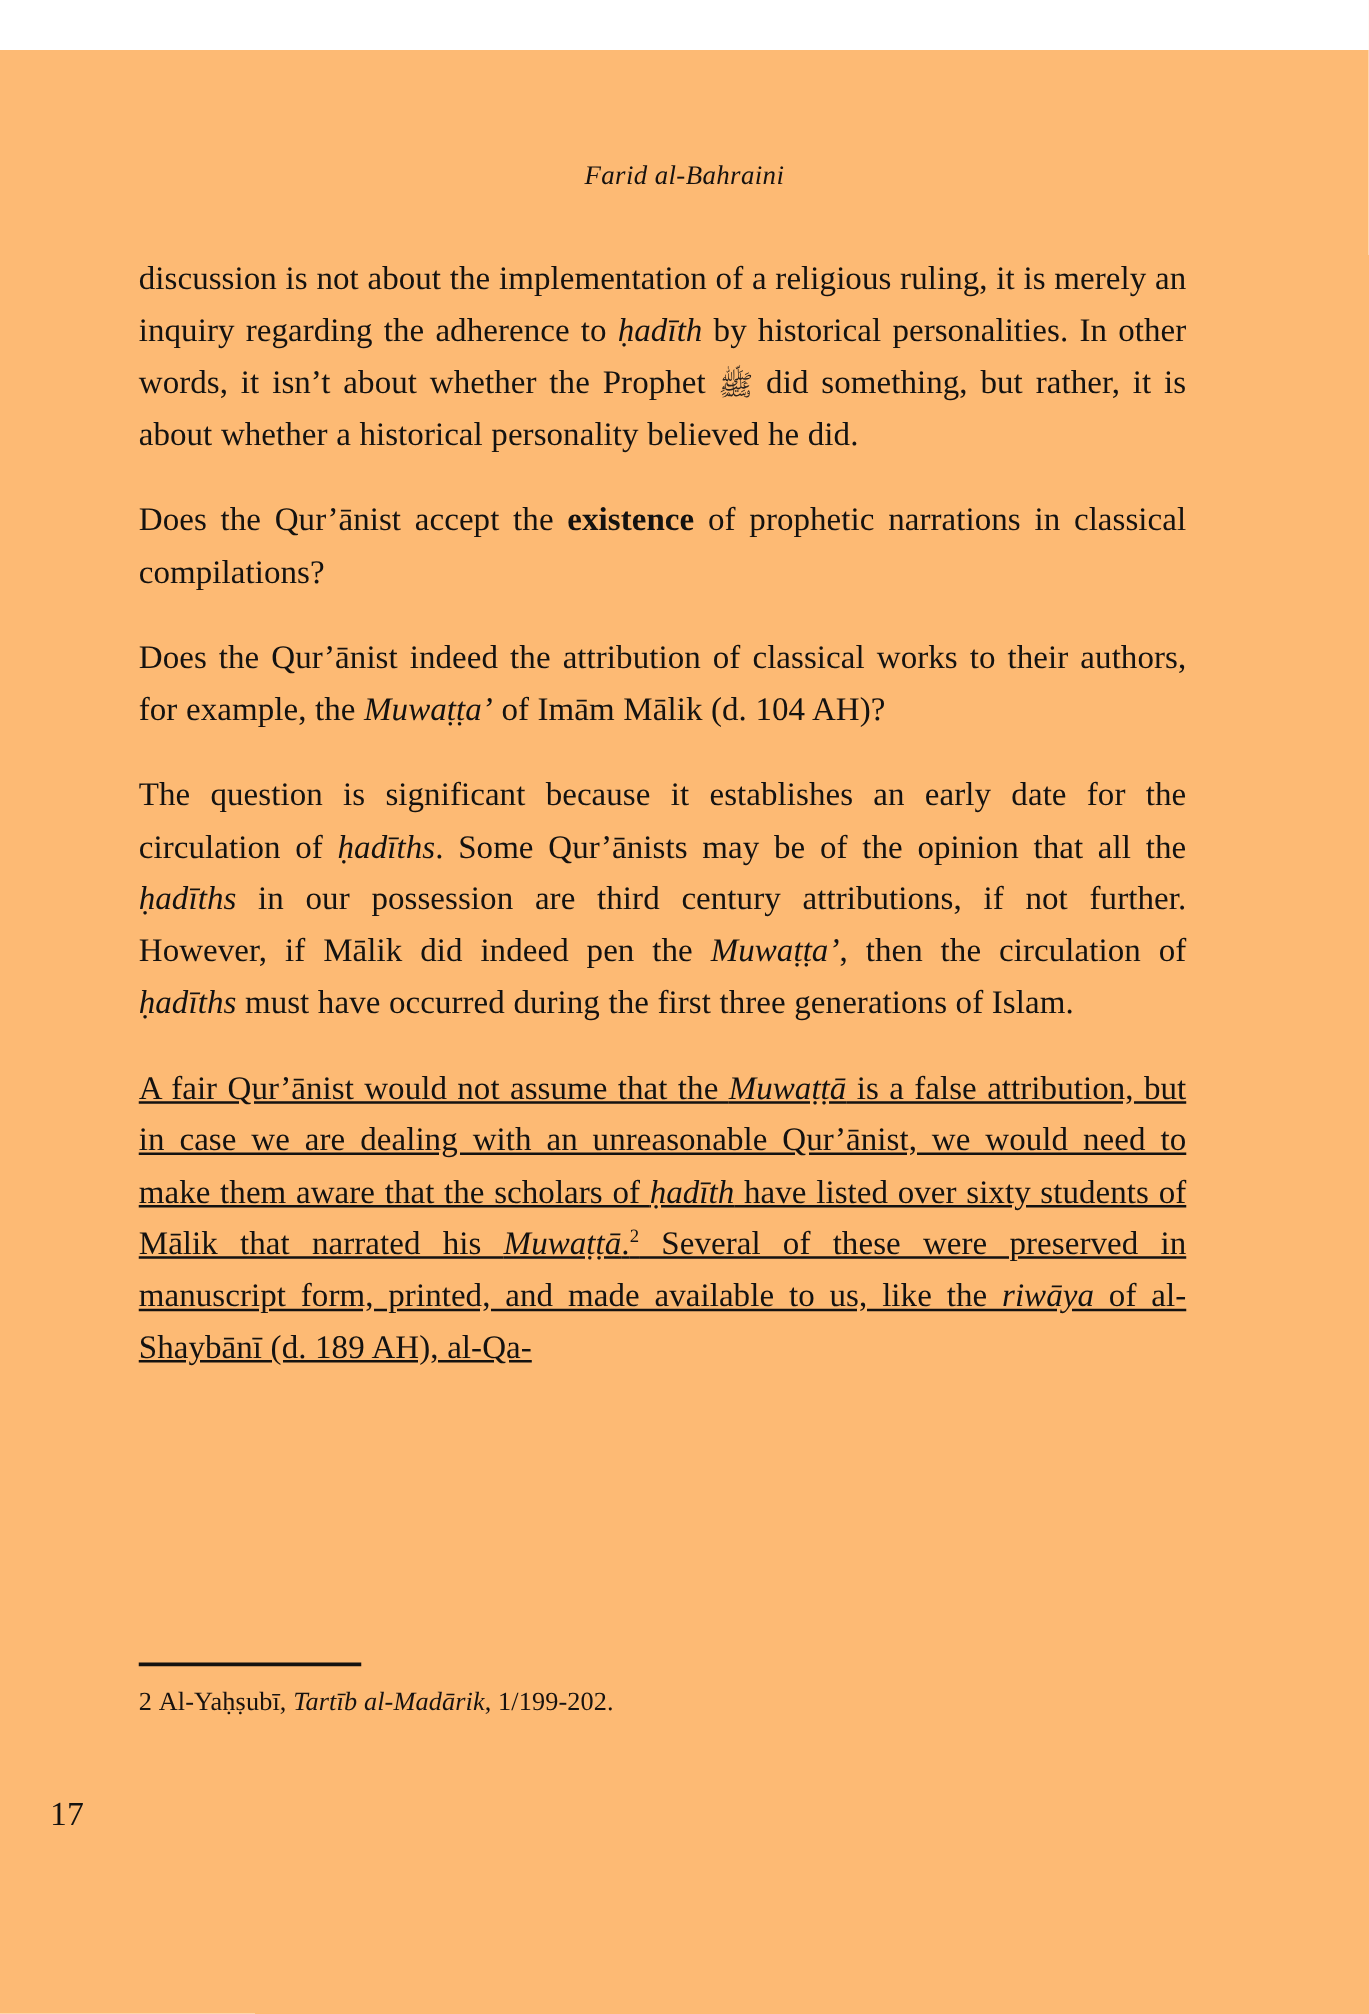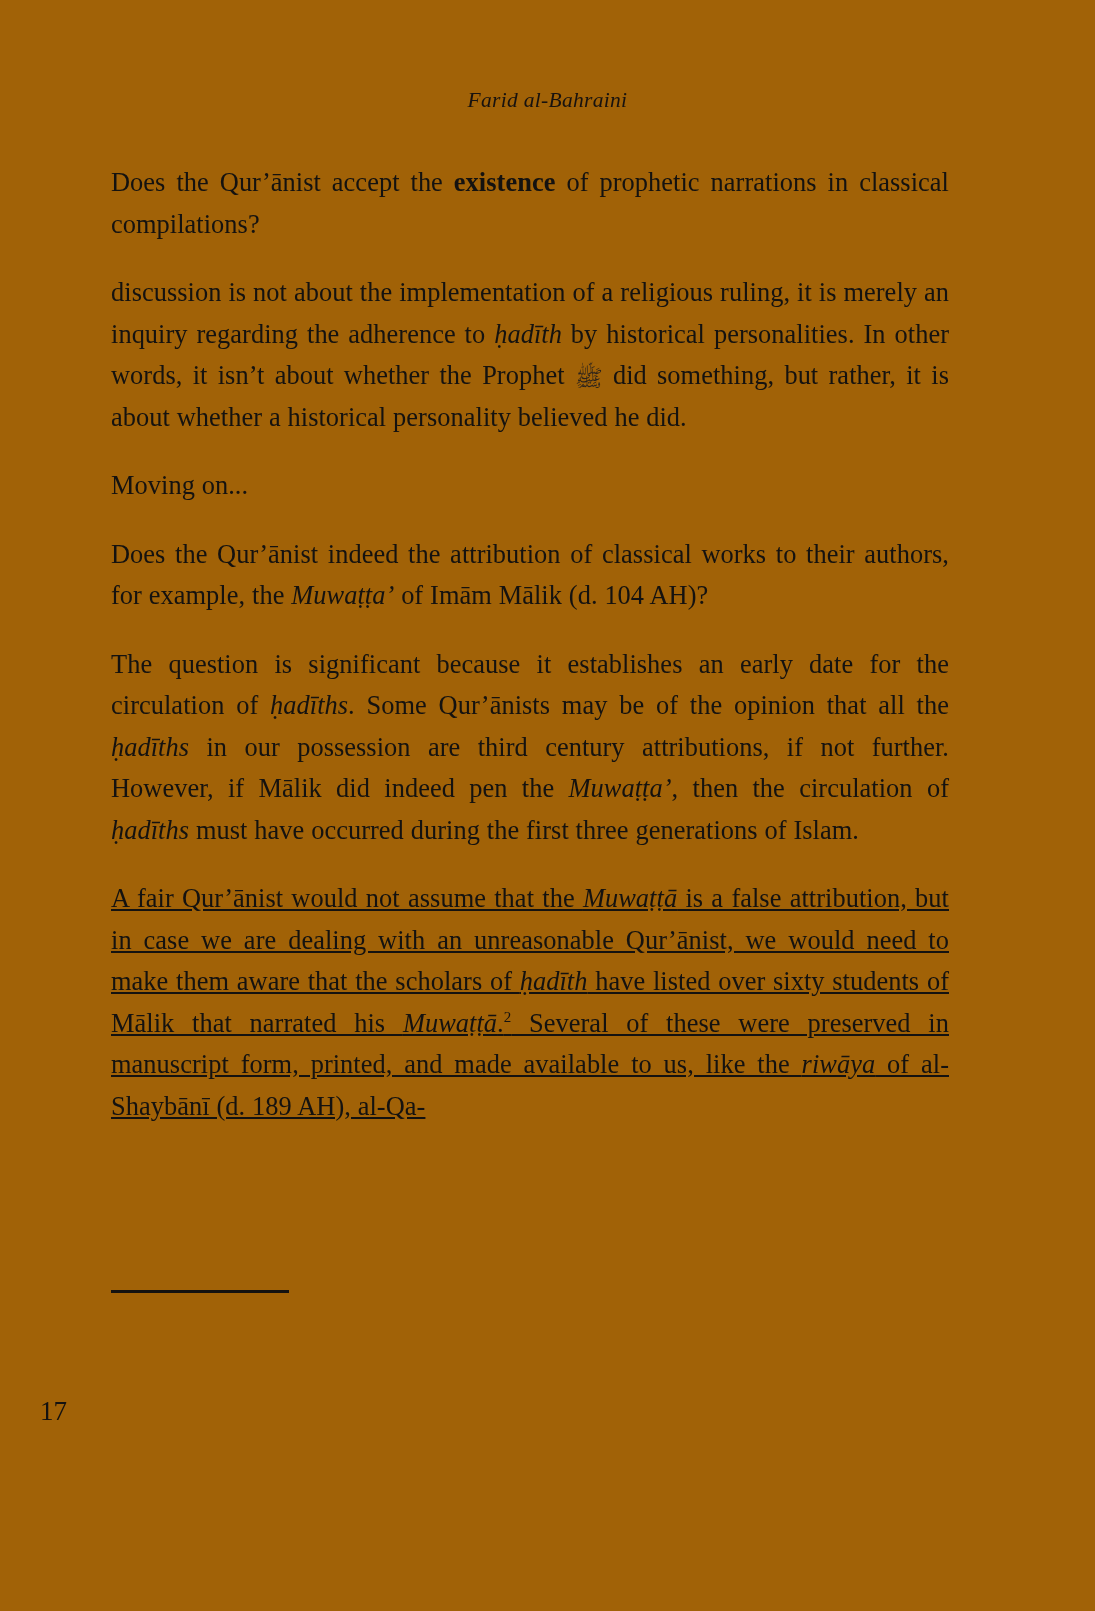--- a/index.html
+++ b/index.html
@@ -12,21 +12,22 @@
     height: 1611px;
     font-family: "Liberation Serif", "DejaVu Serif", serif;
     color: #141210;
     position: relative;
     overflow: hidden;
   }
 
   .page {
     position: absolute;
     inset: 0;
-    background: #a16207;
+    background: #fdba74;
+    margin-top: 40px;
   }
 
   
   .running-head {
     position: absolute;
     top: 88px;
     left: 0;
     width: 100%;
     text-align: center;
     font-style: italic;
@@ -108,45 +109,45 @@
 </head>
 <body>
 
 <div class="page">
 
   <div class="running-head">Farid al-Bahraini</div>
 
   <div class="textblock">
 
     <p class="para">
+      <span>discussion is not about the implementation of a religious ruling, it is merely an inquiry regarding the adherence to </span><span class="it">ḥadīth</span><span> by historical personalities. In other words, it isn’t about whether the Prophet </span><span class="salla">ﷺ</span><span> did something, but rather, it is about whether a historical personality believed he did.</span>
+    </p>
+
+    <p class="para">
       <span>Does the Qur’ānist accept the </span><span class="bd">existence</span><span> of prophetic narrations in classical compilations?</span>
     </p>
 
-    <p class="para">
-      <span>discussion is not about the implementation of a religious ruling, it is merely an inquiry regarding the adherence to </span><span class="it">ḥadīth</span><span> by historical personalities. In other words, it isn’t about whether the Prophet </span><span class="salla">ﷺ</span><span> did something, but rather, it is about whether a historical personality believed he did.</span>
-    </p>
 
-
-    <p class="para">
-      <span>Moving on...</span>
-    </p>
 
     <p class="para">
       <span>Does the Qur’ānist indeed the attribution of classical works to their authors, for example, the </span><span class="it">Muwaṭṭa’</span><span> of Imām Mālik (d. 104 AH)?</span>
     </p>
 
     <p class="para">
       <span>The question is significant because it establishes an early date for the circulation of </span><span class="it">ḥadīths</span><span>. Some Qur’ānists may be of the opinion that all the </span><span class="it">ḥadīths</span><span> in our possession are third century attributions, if not further. However, if Mālik did indeed pen the </span><span class="it">Muwaṭṭa’</span><span>, then the circulation of </span><span class="it">ḥadīths</span><span> must have occurred during the first three generations of Islam.</span>
     </p>
 
     <p class="para">
       <span>A fair Qur’ānist would not assume that the </span><span class="it">Muwaṭṭā</span><span> is a false attri­bution, but in case we are dealing with an unreasonable Qur’ānist, we would need to make them aware that the scholars of </span><span class="it">ḥadīth</span><span> have listed over sixty students of Mālik that narrated his </span><span class="it">Muwaṭṭā</span><span>.</span><sup class="fn">2</sup><span> Several of these were preserved in manuscript form, printed, and made available to us, like the </span><span class="it">riwāya</span><span> of al-Shaybānī (d. 189 AH), al-Qa-</span>
     </p>
 
   </div>
 
   <div class="footnote-area">
     <div class="fn-rule"></div>
+    <div class="fn-text">
+      <span>2</span><span>&nbsp;</span><span>Al-Yaḥṣubī,</span><span>&nbsp;</span><span class="it">Tartīb al-Madārik</span><span>, 1/199-202.</span>
+    </div>
   </div>
 
   <div class="folio">17</div>
 
 </div>
 
 </body></html>

